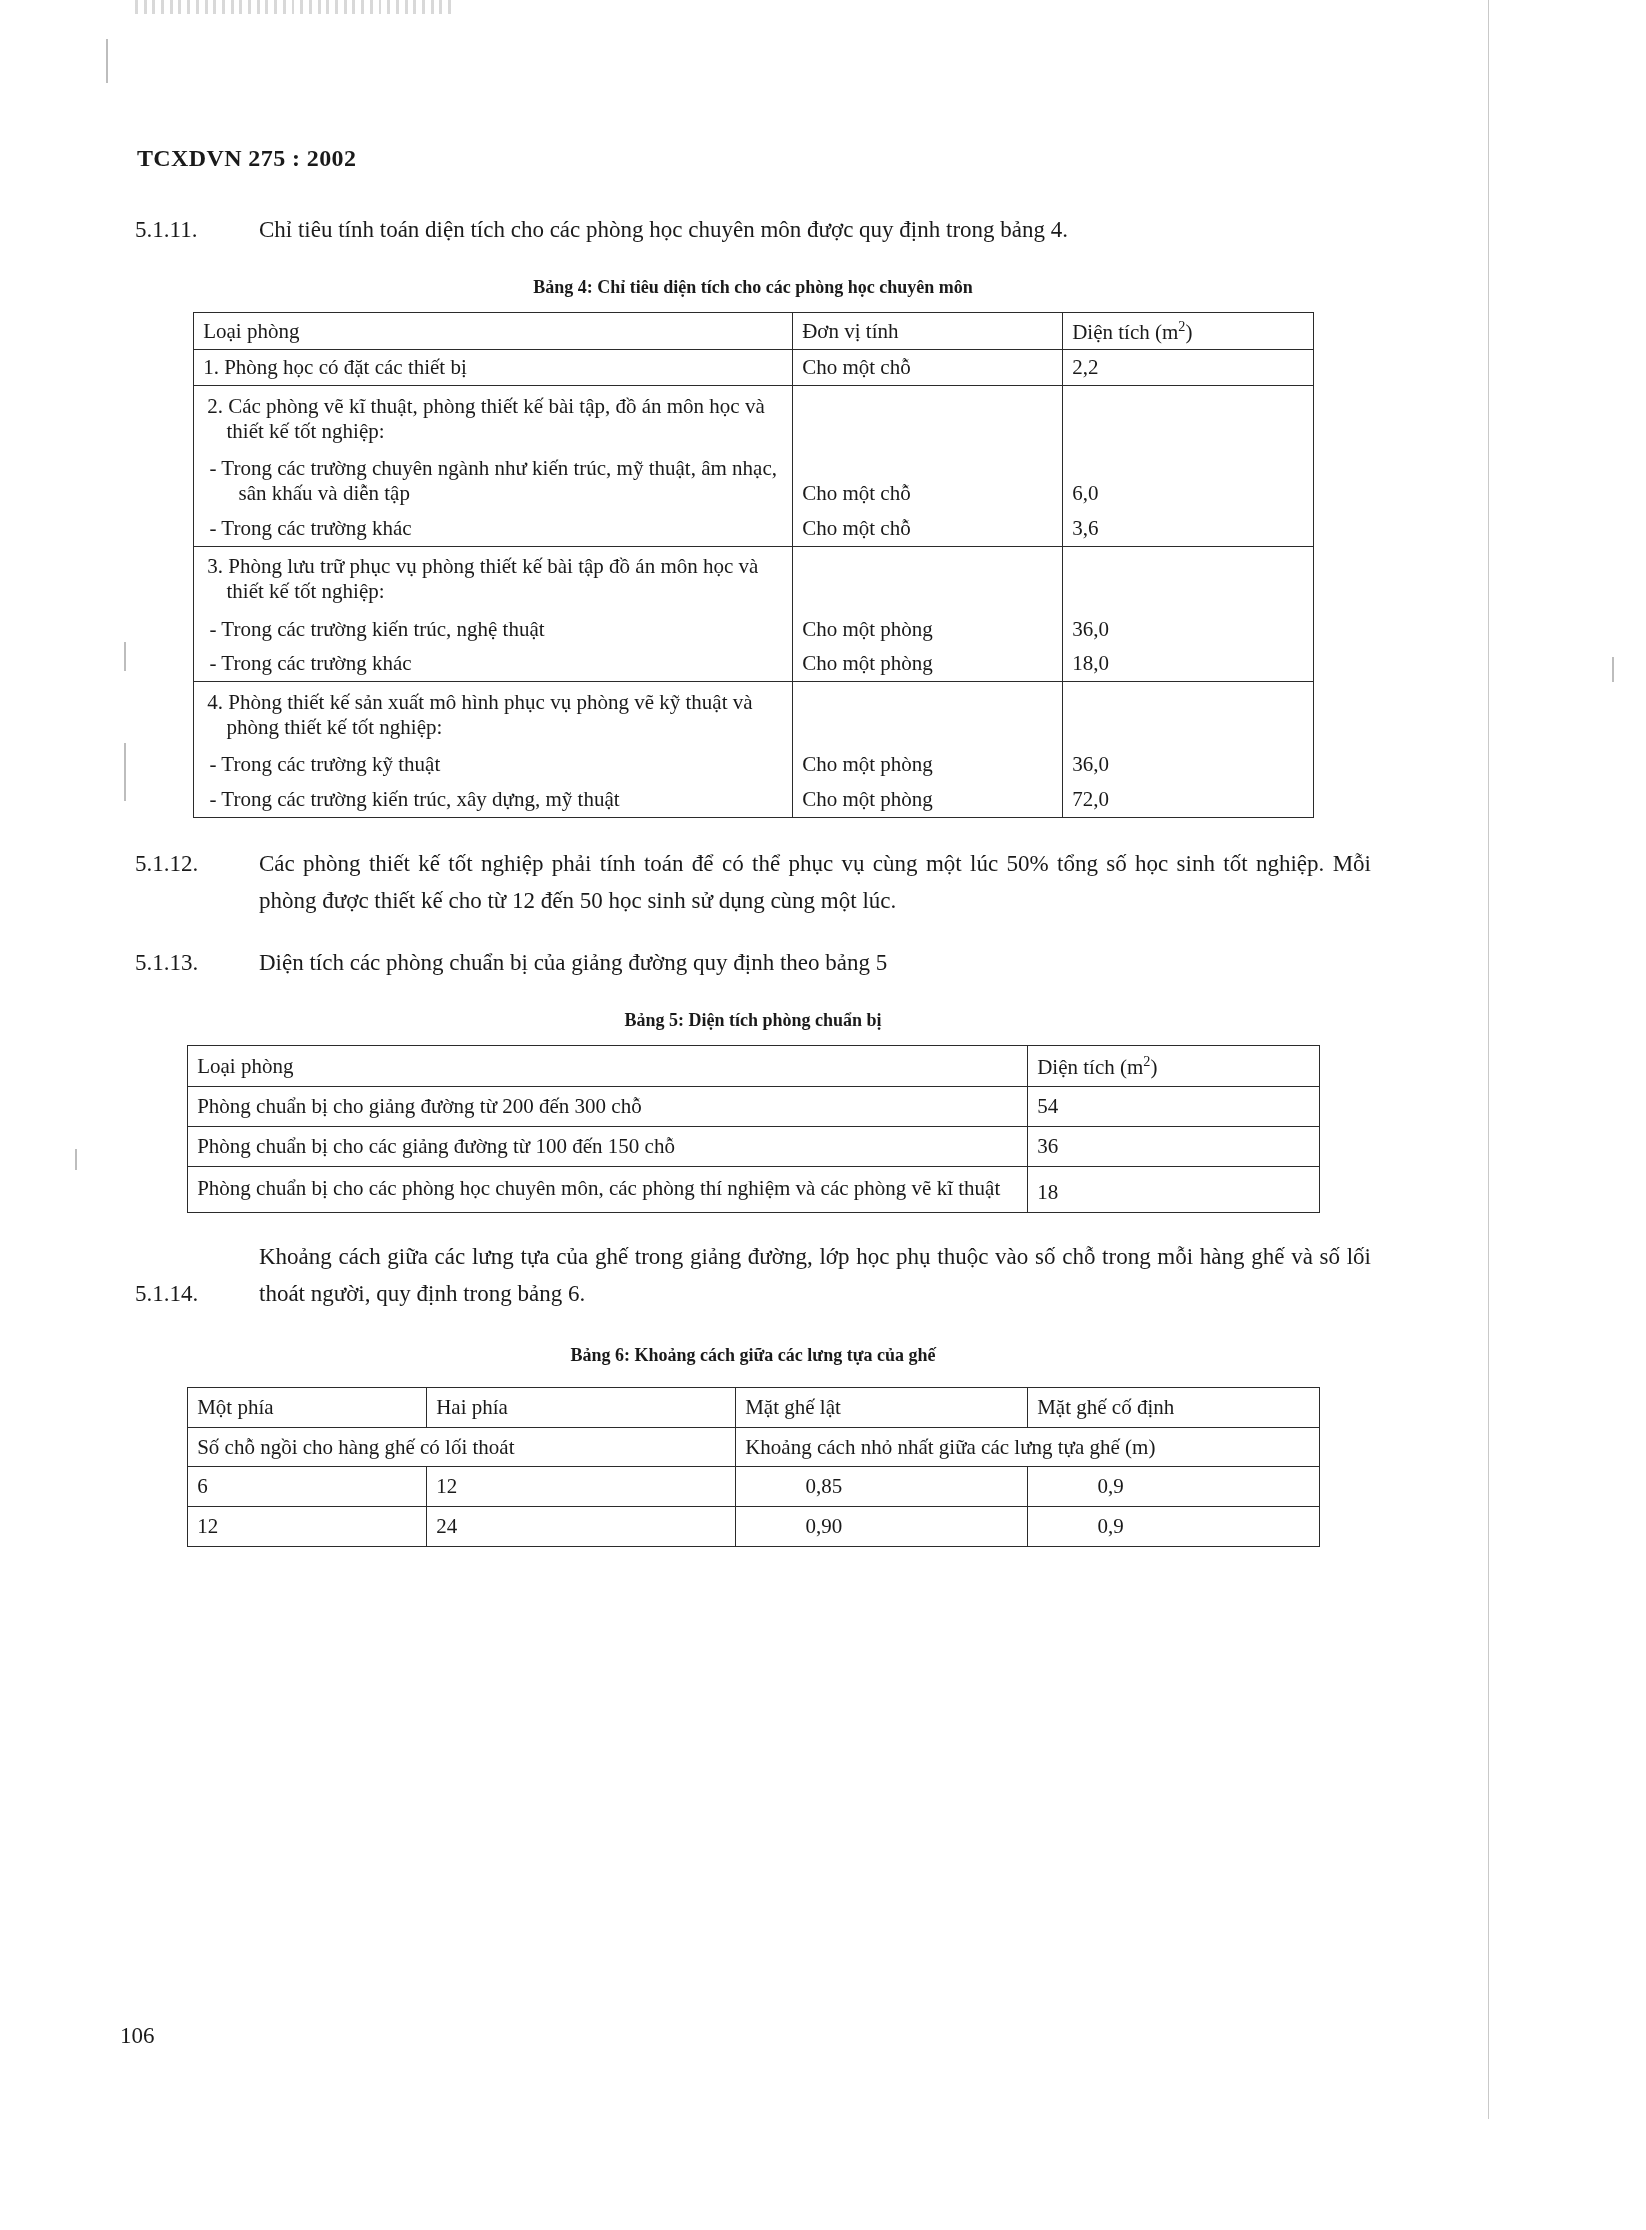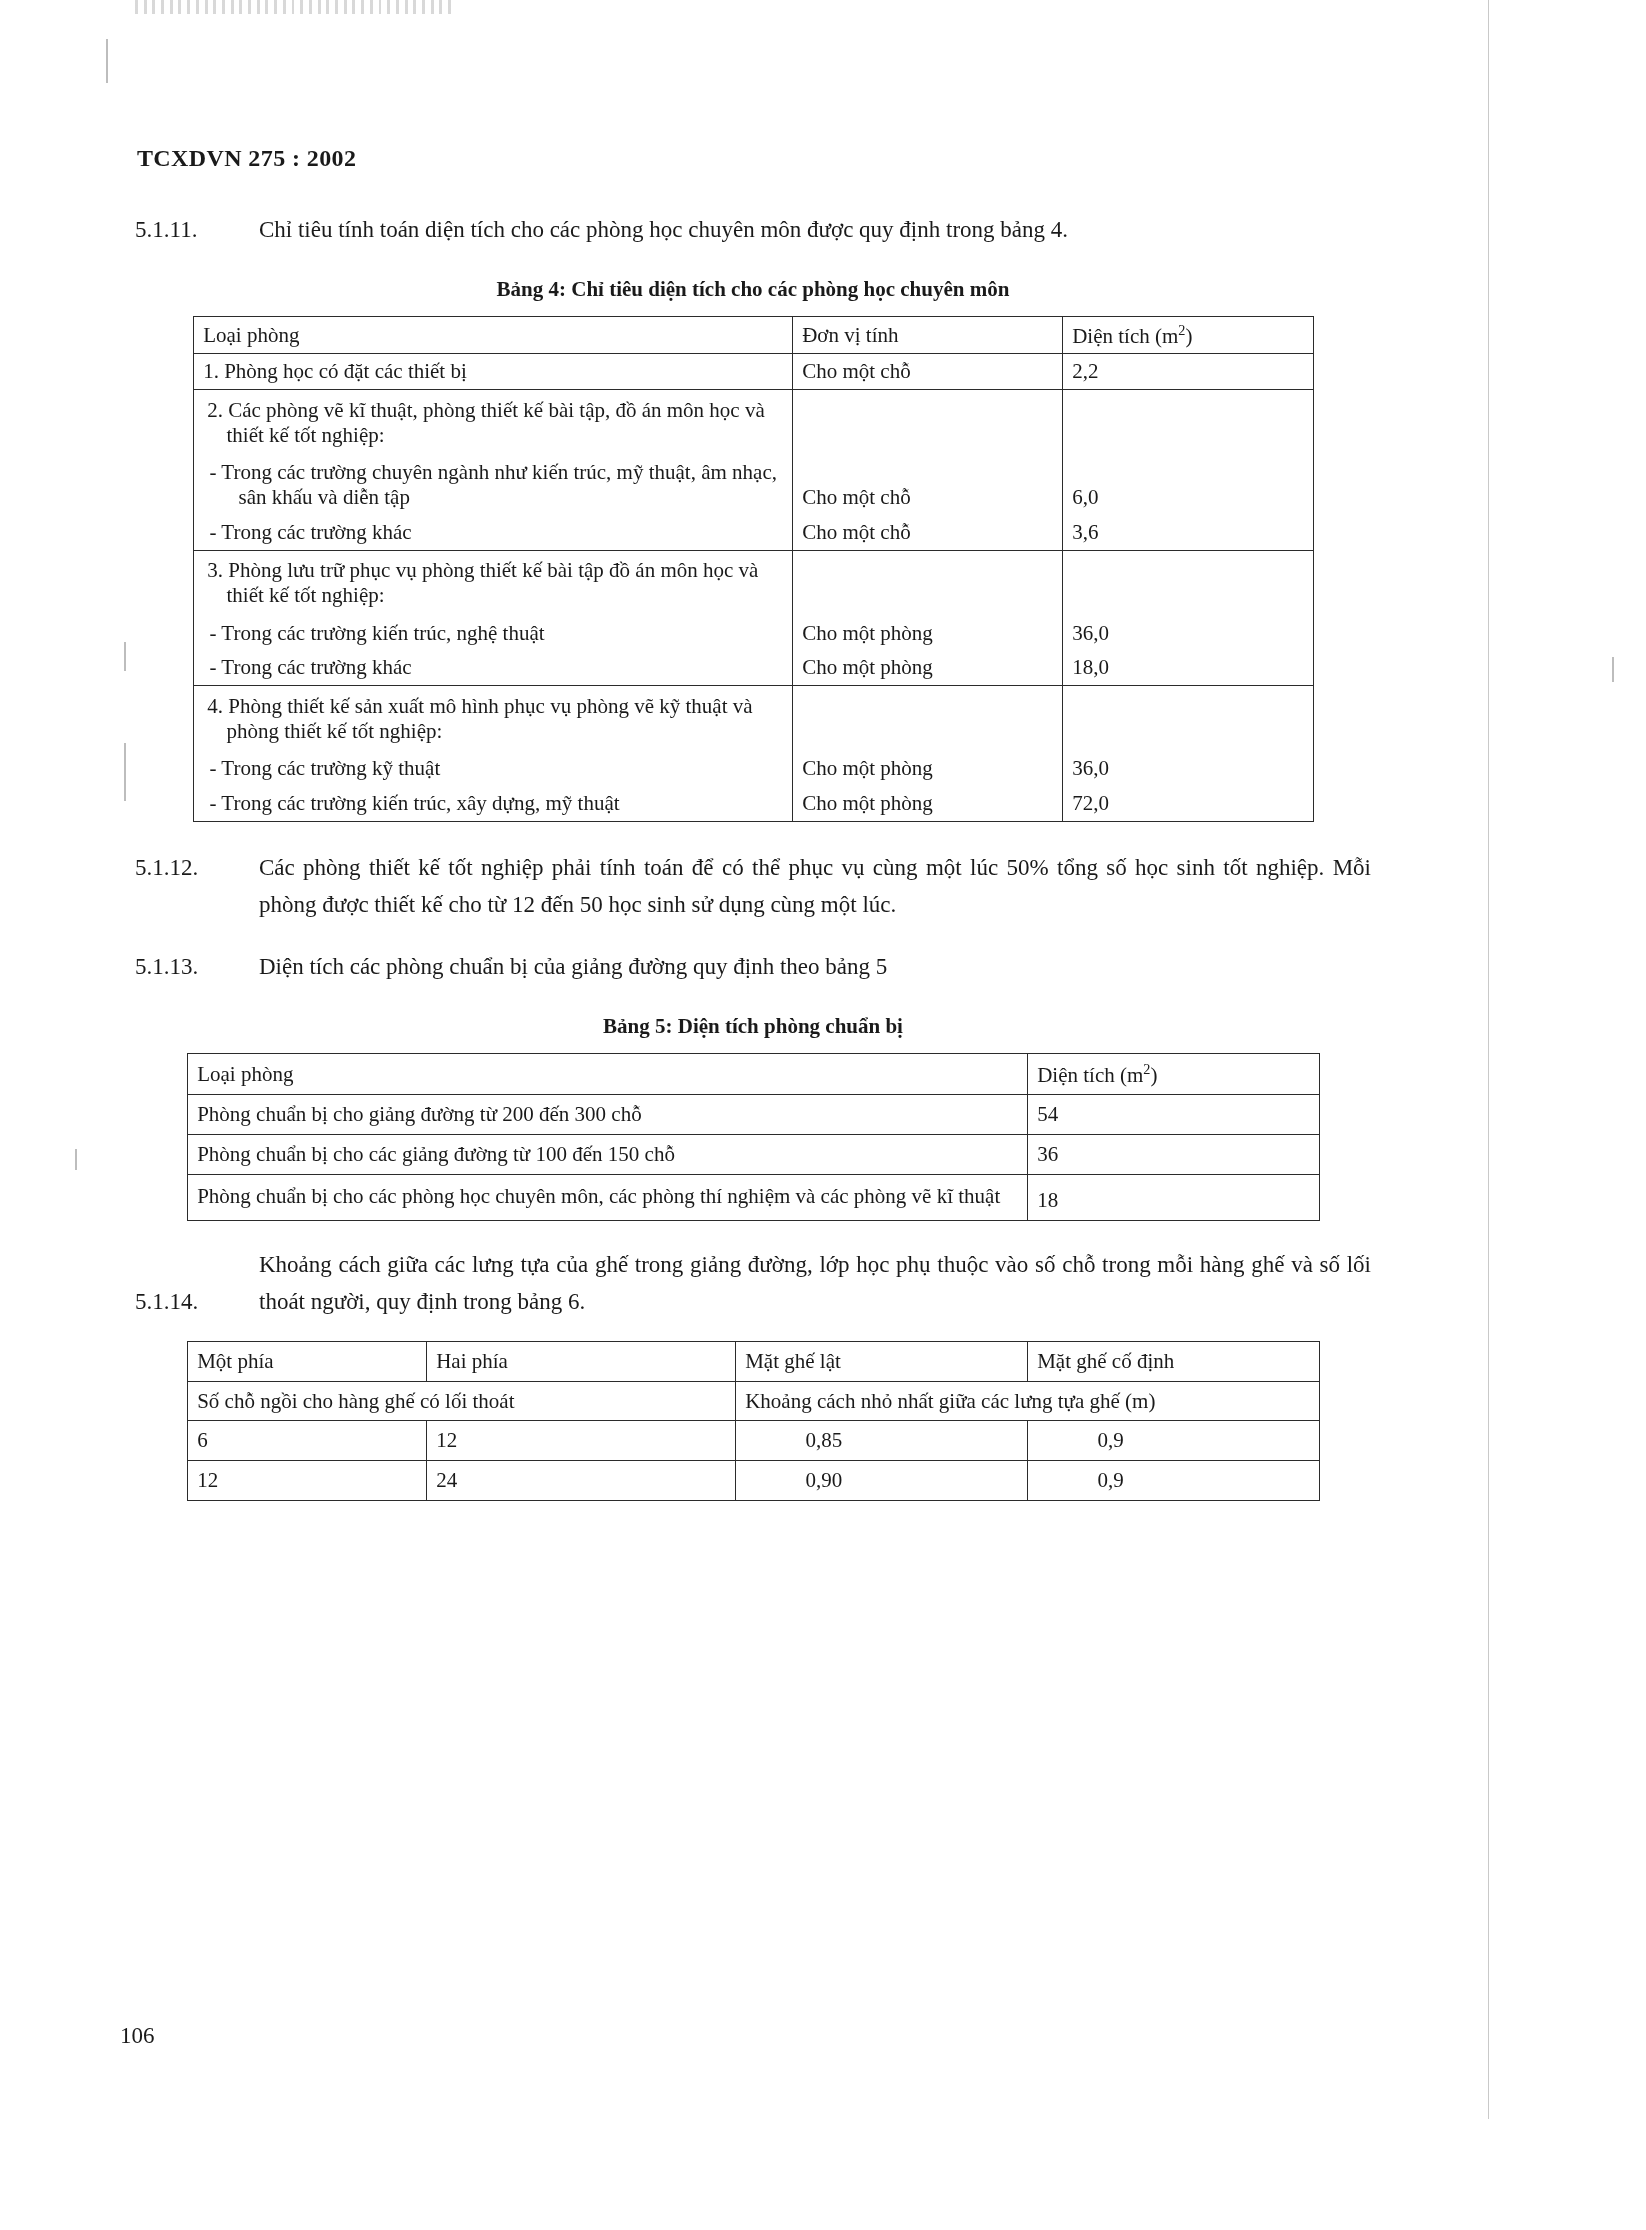--- a/index.html
+++ b/index.html
@@ -66,21 +66,21 @@
     flex: 0 0 124px;
     white-space: nowrap;
   }
   .clause-body {
     flex: 1 1 auto;
     text-align: justify;
   }
   .tbl-caption {
     text-align: center;
     font-weight: bold;
-    font-size: 21px;
+    font-size: 18px;
     margin: 29px 0 13.5px 0;
   }
   table {
     border-collapse: collapse;
     width: 1132px;
     margin: 0 auto;
     font-size: 21px;
     table-layout: fixed;
   }
   table.t4 { width: 1120px; }
@@ -245,20 +245,21 @@
           <td class="c-center" style="vertical-align:bottom;">18</td>
         </tr>
       </tbody>
     </table>
 
     <div class="clause" style="margin-top:25px;align-items:flex-end;">
       <div class="clause-num">5.1.14.</div>
       <div class="clause-body">Khoảng cách giữa các lưng tựa của ghế trong giảng đường, lớp học phụ thuộc vào số chỗ trong mỗi hàng ghế và số lối thoát người, quy định trong bảng 6.</div>
     </div>
 
+    <div class="tbl-caption" style="margin-top:33px;">Bảng 6: Khoảng cách giữa các lưng tựa của ghế</div>
     <table class="t6" style="margin-top:21px;">
       <colgroup>
         <col style="width:239px">
         <col style="width:309px">
         <col style="width:292px">
         <col style="width:292px">
       </colgroup>
       <tbody>
         <tr>
           <td class="c-center">Một phía</td>

